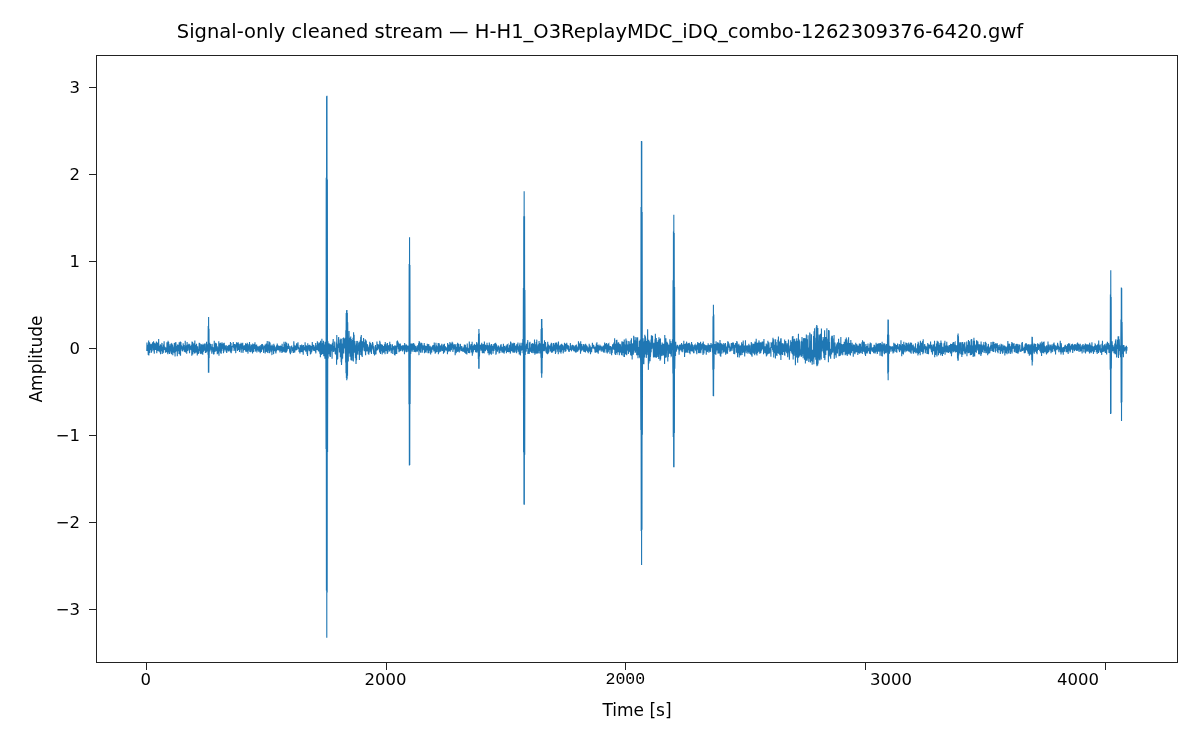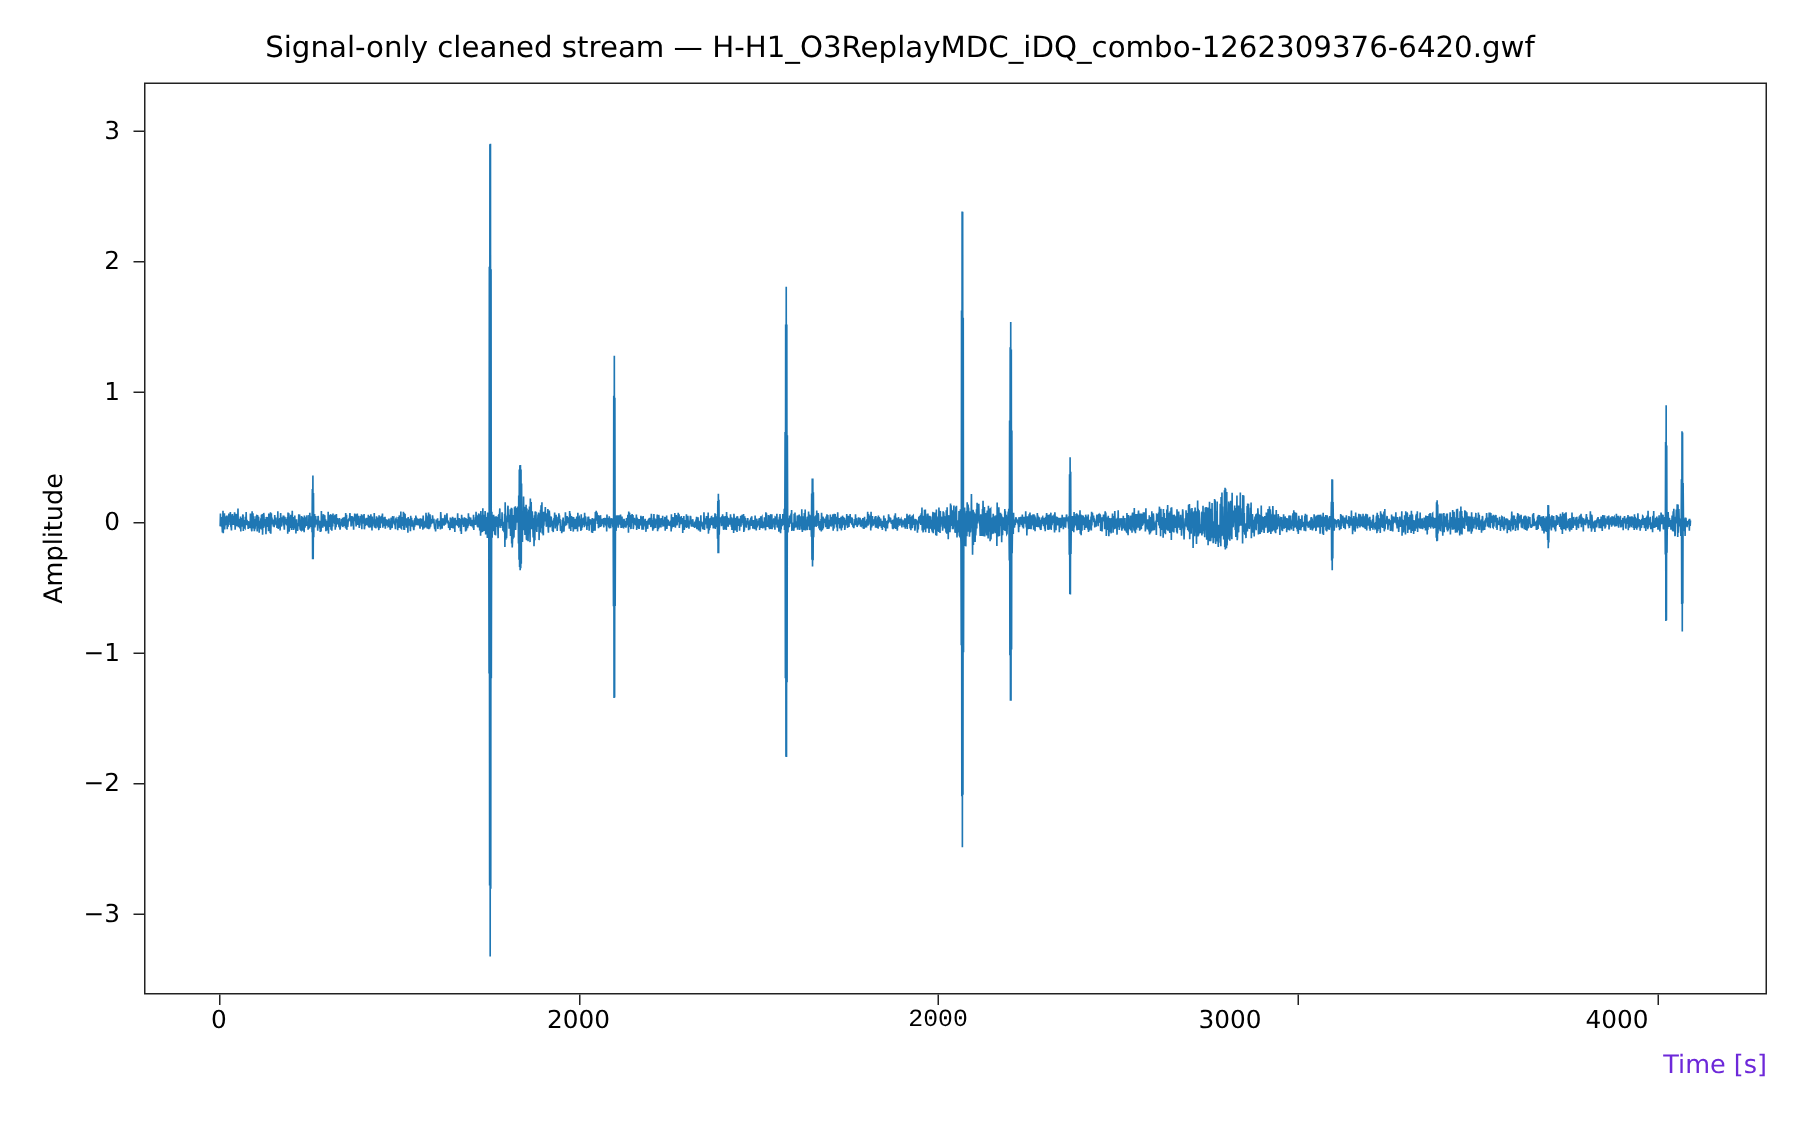--- a/index.html
+++ b/index.html
@@ -58,23 +58,23 @@
     margin-top: 663px;
     text-align: center;
     font-size: 17px;
     color: #000000;
   }
   #x-axis-label {
     position: absolute;
     left: 96px;
     top: 700px;
     width: 1082px;
-    text-align: right;
+    text-align: center;
     font-size: 17px;
-    color: #6d28d9;
+    color: #000000;
   }
   .ytick-label {
     position: absolute;
     right: 1120px;
     width: 60px;
     text-align: right;
     font-size: 16.5px;
     color: #000000;
     transform: translateY(-50%);
   }
@@ -134,17 +134,17 @@
     <div class="ytick-label" style="top: 174.165px;">2</div>
     <div class="ytick-mark" style="top: 174.165px;"></div>
     <div class="ytick-label" style="top: 87.1831px;">3</div>
     <div class="ytick-mark" style="top: 87.1831px;"></div>
     <div class="xtick-label" style="left: 145.868px;">0</div>
     <div class="xtick-mark" style="left: 145.868px;"></div>
     <div class="xtick-label" style="left: 385.62px;">2000</div>
     <div class="xtick-mark" style="left: 385.62px;"></div>
     <div class="xtick-label" style="left: 625.372px; font-family: Liberation Mono, monospace;">2000</div>
     <div class="xtick-mark" style="left: 625.372px;"></div>
-    <div class="xtick-label" style="left: 820px;">3000</div>
+    <div class="xtick-label" style="left: 891px;">3000</div>
     <div class="xtick-mark" style="left: 865.124px;"></div>
     <div class="xtick-label" style="left: 1078px;">4000</div>
     <div class="xtick-mark" style="left: 1104.88px;"></div>
   </div>
 
 </body></html>

